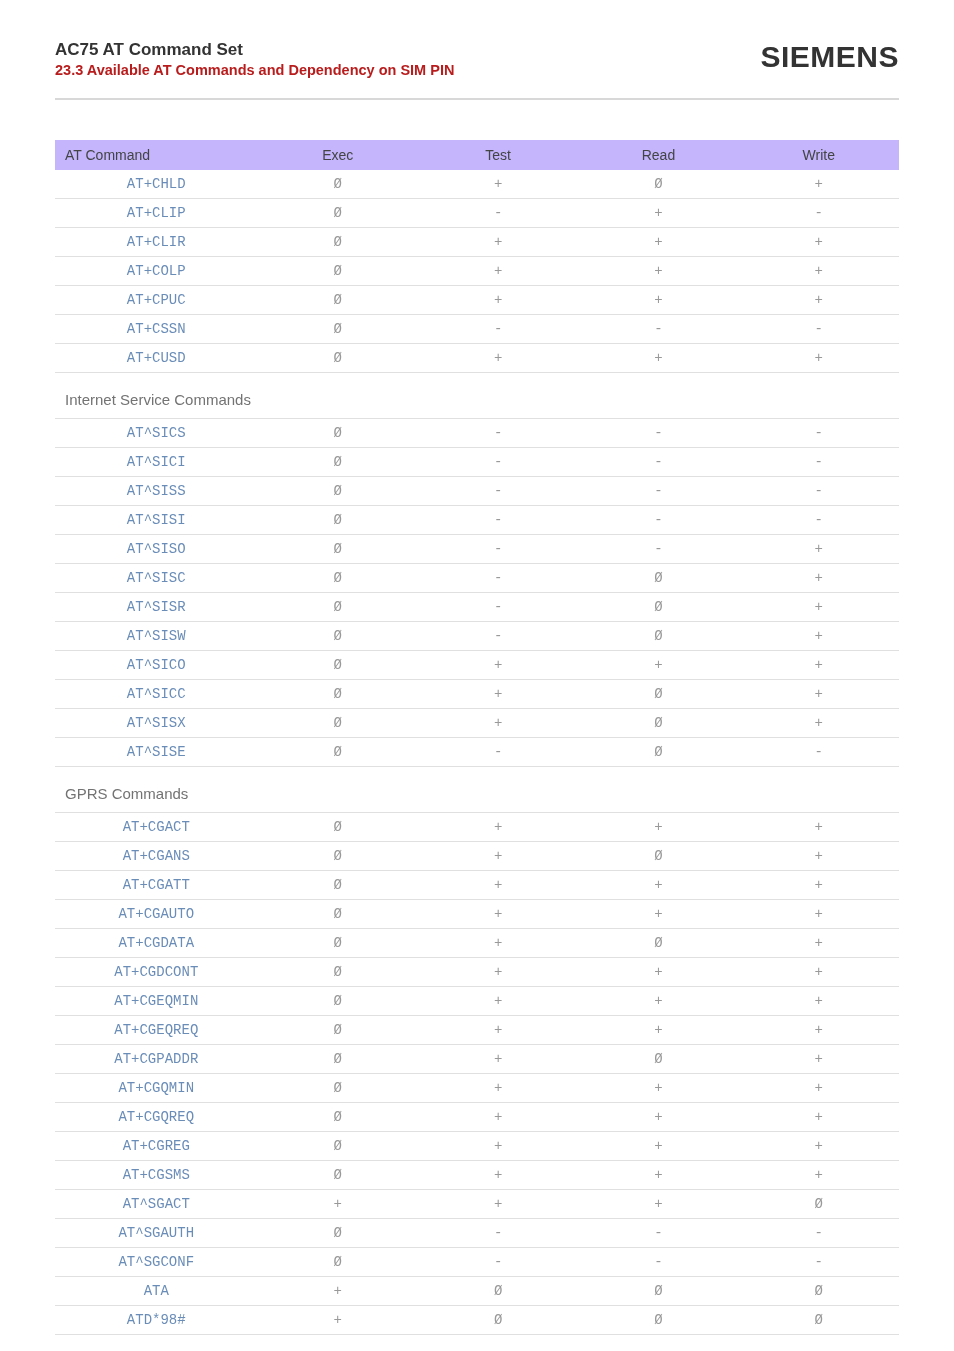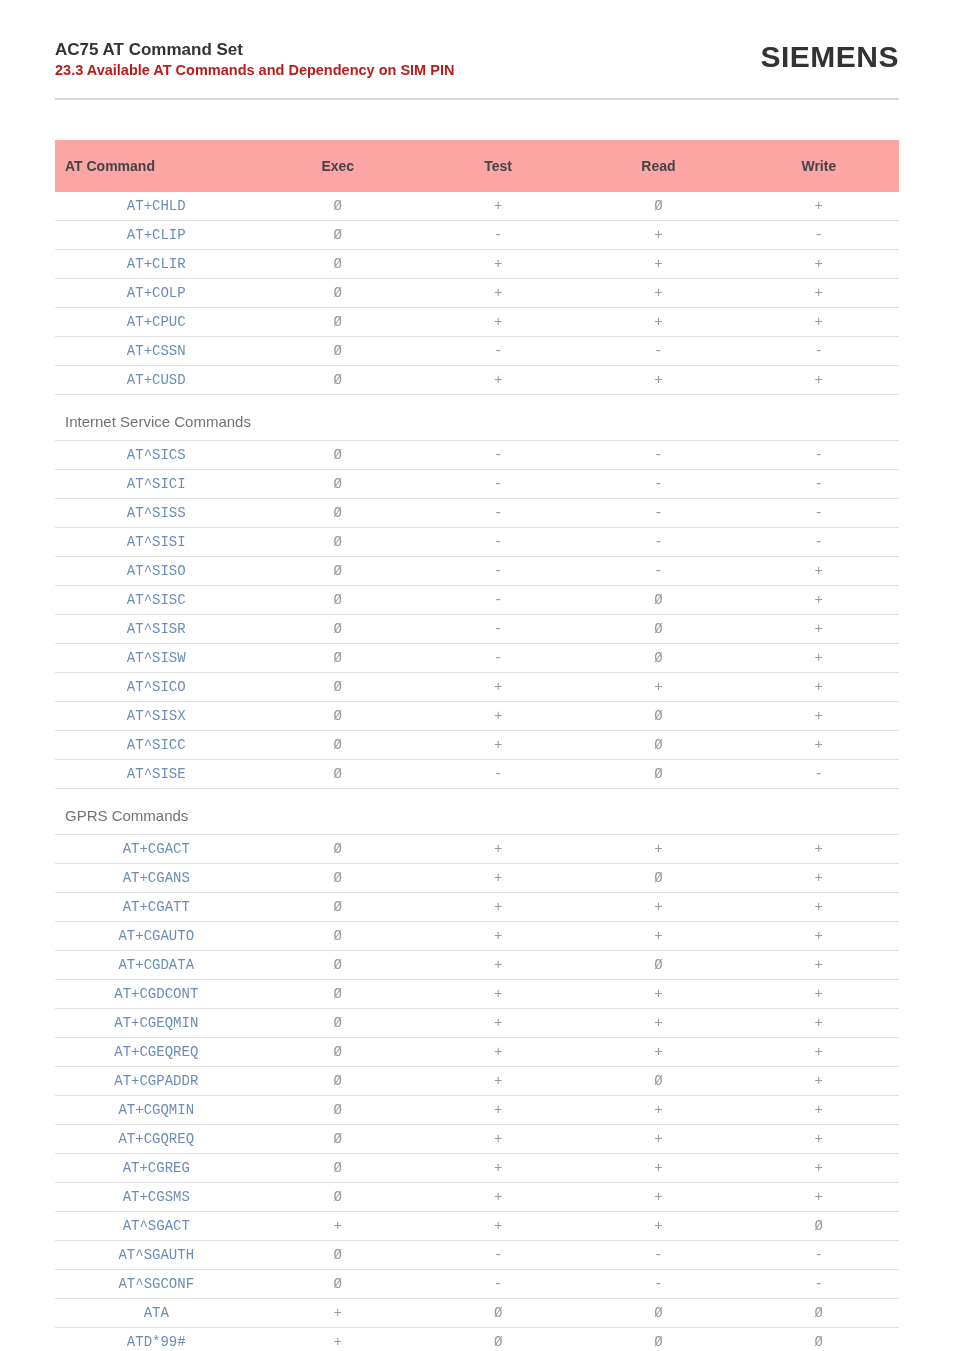--- a/index.html
+++ b/index.html
@@ -38,25 +38,25 @@
     font-size: 30px;
     letter-spacing: 0.5px;
     color: #333;
   }
   table.at {
     width: 100%;
     border-collapse: collapse;
     font-size: 14px;
   }
   table.at th {
-    background: #fca5a5;
+    background: #c4b5fd;
     color: #444;
-    font-weight: bold;
+    font-weight: normal;
     text-align: center;
-    padding: 18px 10px;
+    padding: 7px 10px;
     font-size: 14px;
   }
   table.at th:first-child {
     text-align: left;
     padding-left: 10px;
   }
   table.at td {
     padding: 6px 10px;
     border-bottom: 1px solid #e0e0e0;
     text-align: center;
@@ -217,28 +217,28 @@
           <td>+</td>
         </tr>
         <tr>
           <td class="cmd">AT^SICO</td>
           <td>Ø</td>
           <td>+</td>
           <td>+</td>
           <td>+</td>
         </tr>
         <tr>
+          <td class="cmd">AT^SICC</td>
+          <td>Ø</td>
+          <td>+</td>
+          <td>Ø</td>
+          <td>+</td>
+        </tr>
+        <tr>
           <td class="cmd">AT^SISX</td>
-          <td>Ø</td>
-          <td>+</td>
-          <td>Ø</td>
-          <td>+</td>
-        </tr>
-        <tr>
-          <td class="cmd">AT^SICC</td>
           <td>Ø</td>
           <td>+</td>
           <td>Ø</td>
           <td>+</td>
         </tr>
         <tr>
           <td class="cmd">AT^SISE</td>
           <td>Ø</td>
           <td>-</td>
           <td>Ø</td>
@@ -354,27 +354,20 @@
         </tr>
         <tr>
           <td class="cmd">AT^SGCONF</td>
           <td>Ø</td>
           <td>-</td>
           <td>-</td>
           <td>-</td>
         </tr>
         <tr>
           <td class="cmd">ATA</td>
-          <td>+</td>
-          <td>Ø</td>
-          <td>Ø</td>
-          <td>Ø</td>
-        </tr>
-        <tr>
-          <td class="cmd">ATD*99#</td>
           <td>+</td>
           <td>Ø</td>
           <td>Ø</td>
           <td>Ø</td>
         </tr>
         <tr>
           <td class="cmd">ATD*98#</td>
           <td>+</td>
           <td>Ø</td>
           <td>Ø</td>

